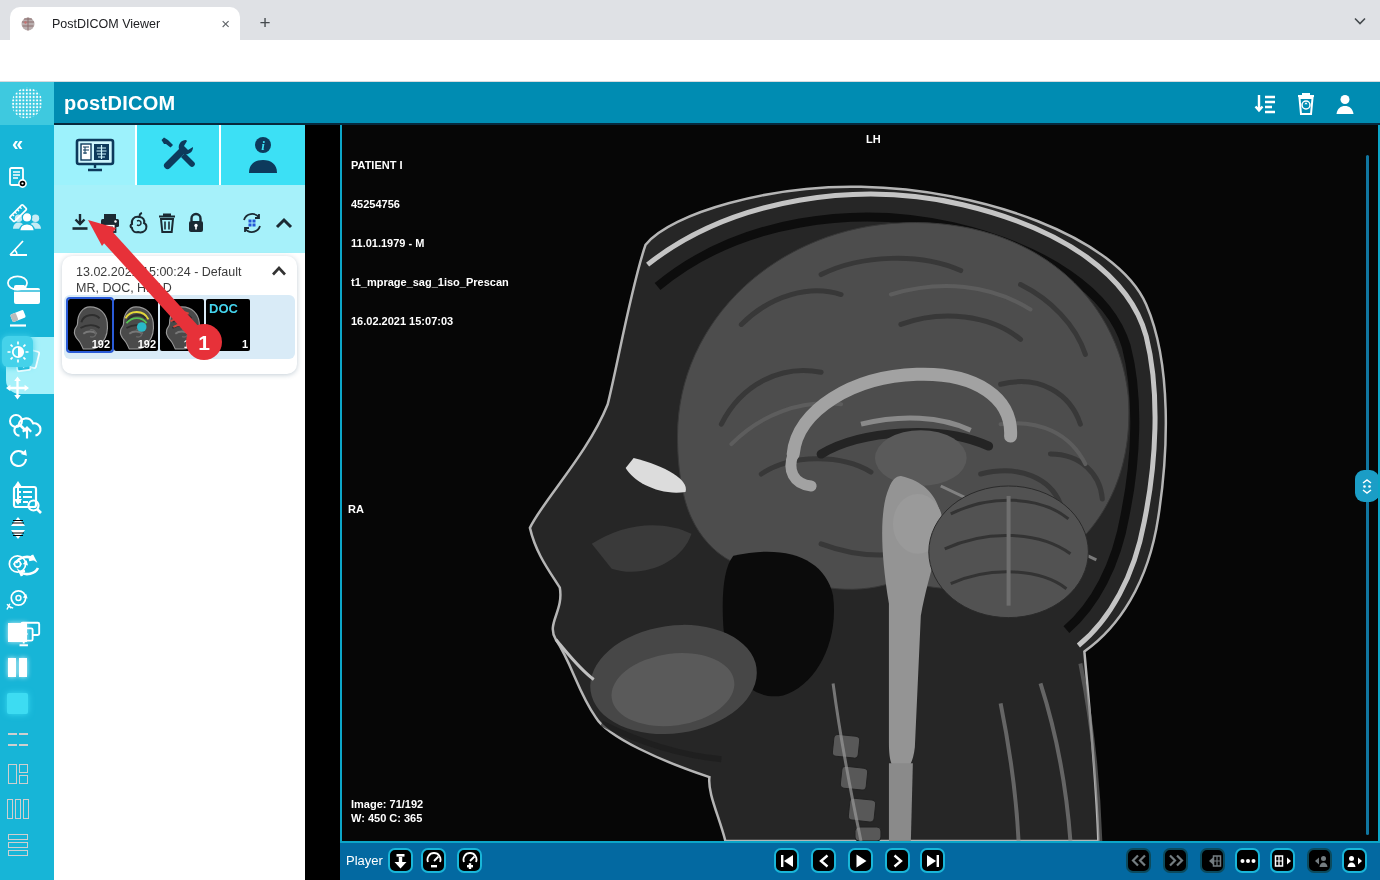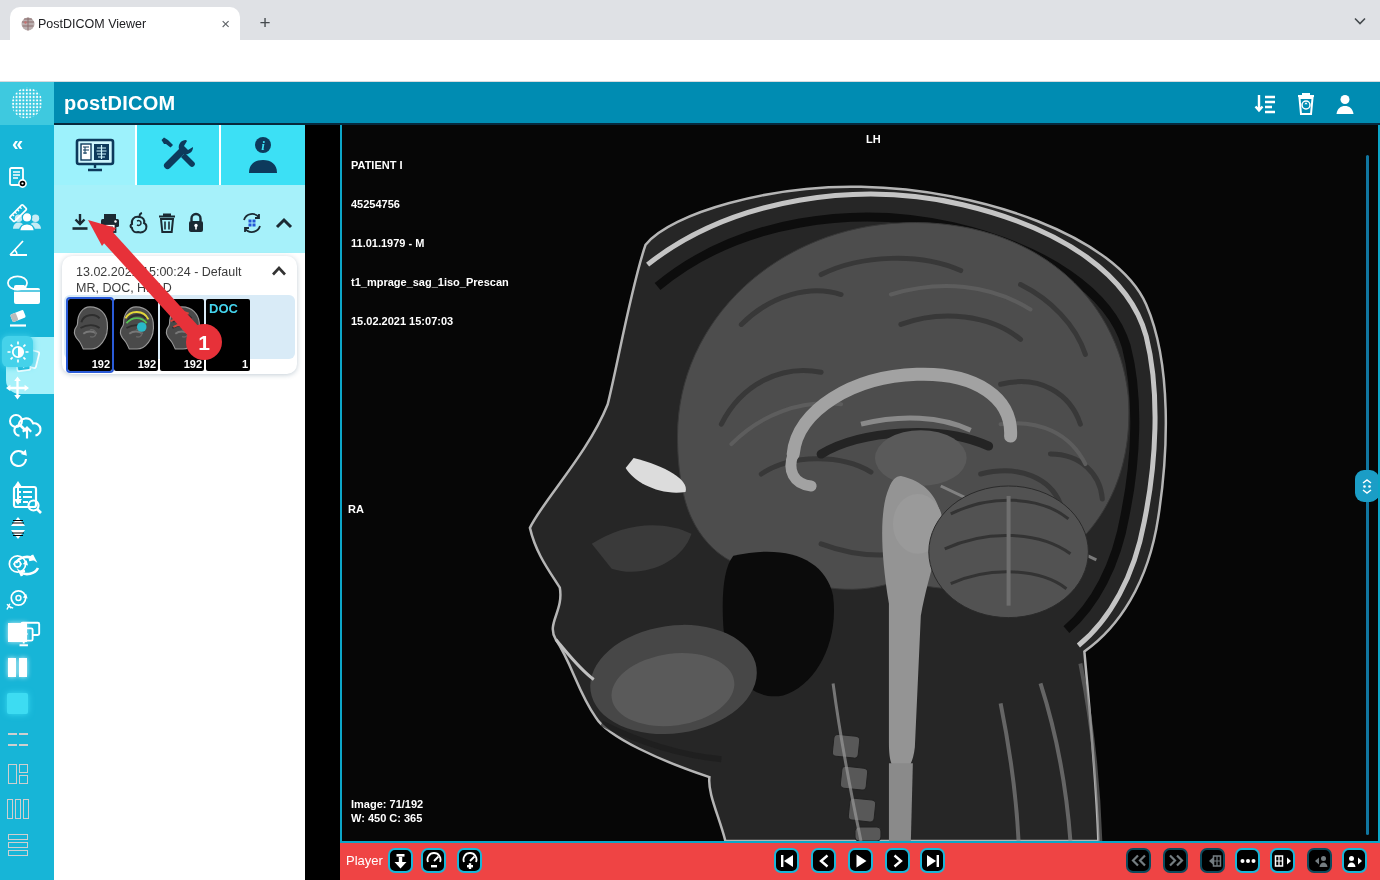--- a/index.html
+++ b/index.html
@@ -5,21 +5,21 @@
   html,body{margin:0;padding:0;background:#222;}
   #screen{position:relative;width:1380px;height:880px;overflow:hidden;
     font-family:"Liberation Sans",sans-serif;background:#fff;-webkit-font-smoothing:antialiased;}
   #screen *{box-sizing:border-box;}
   .abs{position:absolute;}
   svg{display:block;}
 
   
   .tabstrip{left:0;top:0;width:1380px;height:40px;background:#dfe1e5;}
   .tab{left:10px;top:7px;width:230px;height:33px;background:#fff;border-radius:10px 10px 0 0;
-    display:flex;align-items:center;padding:0 10px;gap:2px;}
+    display:flex;align-items:center;padding:0 10px;gap:16px;}
   .tab-title{font-size:12.5px;color:#202124;flex:1;white-space:nowrap;overflow:hidden;}
   .tab-close{color:#5f6368;font-size:15px;line-height:1;cursor:pointer;}
   .newtab{left:252px;top:10px;width:26px;height:26px;color:#454a4e;font-size:19px;
     display:flex;align-items:center;justify-content:center;border-radius:50%;}
   .strip-chev{left:1348px;top:9px;width:24px;height:24px;color:#454a4e;display:flex;align-items:center;justify-content:center;}
   .urlbar{left:0;top:40px;width:1380px;height:42px;background:#fff;border-bottom:1px solid #d7dade;}
   .navbtn{top:49px;width:24px;height:24px;display:flex;align-items:center;justify-content:center;
     font-size:17px;color:#3c4043;}
   .omnibox{left:116px;top:46px;width:1074px;height:30px;background:#f0f2f4;border-radius:15px;
     display:flex;align-items:center;padding:0 12px;gap:10px;}
@@ -41,21 +41,21 @@
 
   
   .panel{left:54px;top:125px;width:251px;height:755px;background:#fff;}
   .ptab{top:0;height:60px;display:flex;align-items:center;justify-content:center;}
   .band{left:0;top:60px;width:251px;height:68px;background:#a6f1fa;}
   .tool-ico{top:86px;width:24px;height:24px;display:flex;align-items:center;justify-content:center;}
   .card{left:8px;top:131px;width:235px;height:118px;background:#fff;border-radius:10px;
     box-shadow:0 1px 5px rgba(20,60,90,.25);}
   .card-line{font-size:12.5px;color:#3c3c3c;line-height:16px;}
   .thumbstrip{left:2px;top:39px;width:231px;height:64px;background:#d9ebf7;border-radius:6px;}
-  .thumb{top:4px;width:44px;height:72px;background:#000;position:absolute;overflow:hidden;border-radius:2px;}
+  .thumb{top:4px;width:44px;height:52px;background:#000;position:absolute;overflow:hidden;border-radius:2px;}
   .thumb.sel{outline:2px solid #2a5bd7;outline-offset:0;}
   .thumb-label{position:absolute;right:2px;bottom:1px;color:#fff;font-weight:bold;font-size:11px;}
   .doc-label{position:absolute;left:3px;top:2px;color:#45d5ee;font-weight:bold;font-size:13px;}
 
   
   .vtoolbar{left:305px;top:125px;width:35px;height:755px;background:#000;}
   .vt{left:6px;width:23px;height:23px;display:flex;align-items:center;justify-content:center;color:#fff;}
   .vt-active{left:2px;width:31px;height:31px;background:#45d2ea;border-radius:6px;
     box-shadow:0 0 6px #45d2ea;display:flex;align-items:center;justify-content:center;}
   .lay{background:#fff;box-shadow:0 0 5px rgba(255,255,255,.8);}
@@ -63,21 +63,21 @@
 
   
   .viewport{left:340px;top:125px;width:1040px;height:718px;background:#060606;
     border-left:2px solid #0ca6c8;border-right:2px solid #0ca6c8;border-bottom:2px solid #0ca6c8;overflow:hidden;}
   .ovl{position:absolute;color:#fff;font-weight:bold;font-size:11px;line-height:13px;white-space:pre;}
   .slider-track{left:1024px;top:30px;width:3px;height:680px;background:#1076a0;border-radius:2px;}
   .slider-handle{left:1013px;top:345px;width:24px;height:32px;background:#1b9dc6;border-radius:9px;
     display:flex;flex-direction:column;align-items:center;justify-content:center;gap:1px;color:#fff;font-size:8px;line-height:7px;}
 
   
-  .player{left:340px;top:843px;width:1040px;height:37px;background:#ef4444;}
+  .player{left:340px;top:843px;width:1040px;height:37px;background:#0369a1;}
   .player-label{position:absolute;left:6px;top:10px;color:#fff;font-size:13px;}
   .pbtn{position:absolute;top:5px;width:25px;height:25px;border:2px solid #19b6d8;border-radius:7px;
     display:flex;align-items:center;justify-content:center;background:#000;}
   .pbtn.dim{border-color:#0c4a5c;}
 
   
   .anno{pointer-events:none;}
 </style>
 </head>
 <body>
@@ -553,21 +553,21 @@
           <path d="M660 580C670 630 676 676 678 718"></path>
         </g>
       <path d="M740 540C752 600 758 660 760 718" stroke="#777" stroke-width="4" opacity=".6" fill="none"></path>
     </svg>
 
     <div class="ovl" style="left:9px;top:8px">
       <div>PATIENT I</div>
       <div>45254756</div>
       <div>11.01.1979 - M</div>
       <div>t1_mprage_sag_1iso_Prescan</div>
-      <div>15.02.2021 15:07:03</div>
+      <div>16.02.2021 15:07:03</div>
     </div>
     <div class="ovl" style="left:524px;top:8px">LH</div>
     <div class="ovl" style="left:6px;top:378px">RA</div>
     <div class="ovl" style="left:9px;bottom:30px">Image: 71/192</div>
     <div class="ovl" style="left:9px;bottom:16px">W: 450 C: 365</div>
 
     <div class="abs slider-track"></div>
     <div class="abs slider-handle">
       <svg width="10" height="5" viewBox="0 0 10 5">
           <path d="M1 4 5 1 9 4" stroke="#fff" stroke-width="1.5" fill="none"></path>

